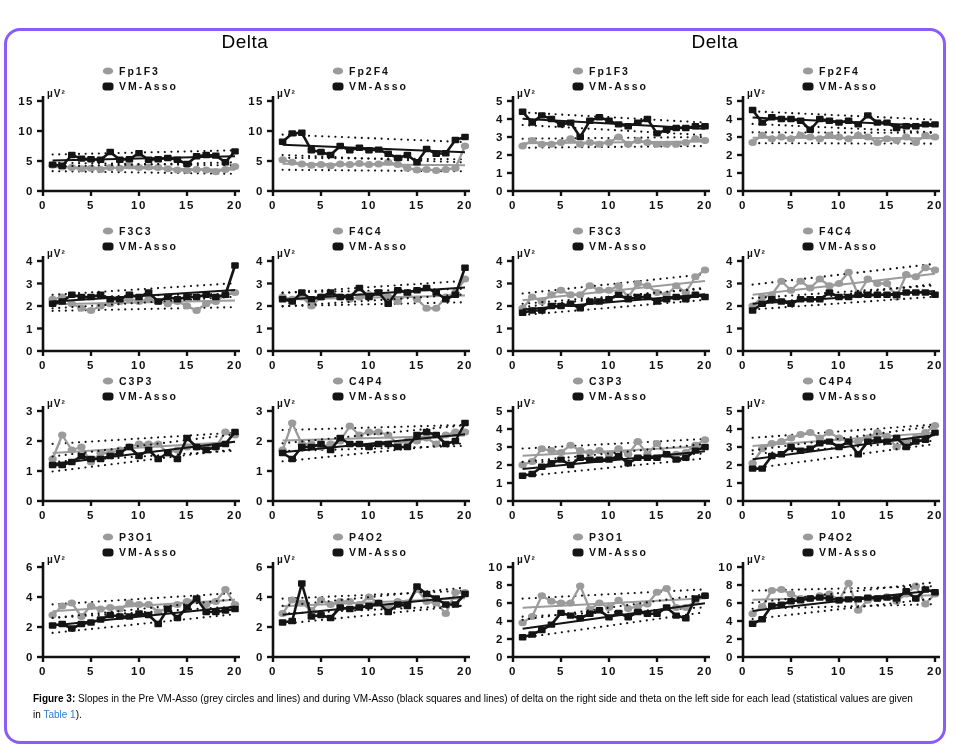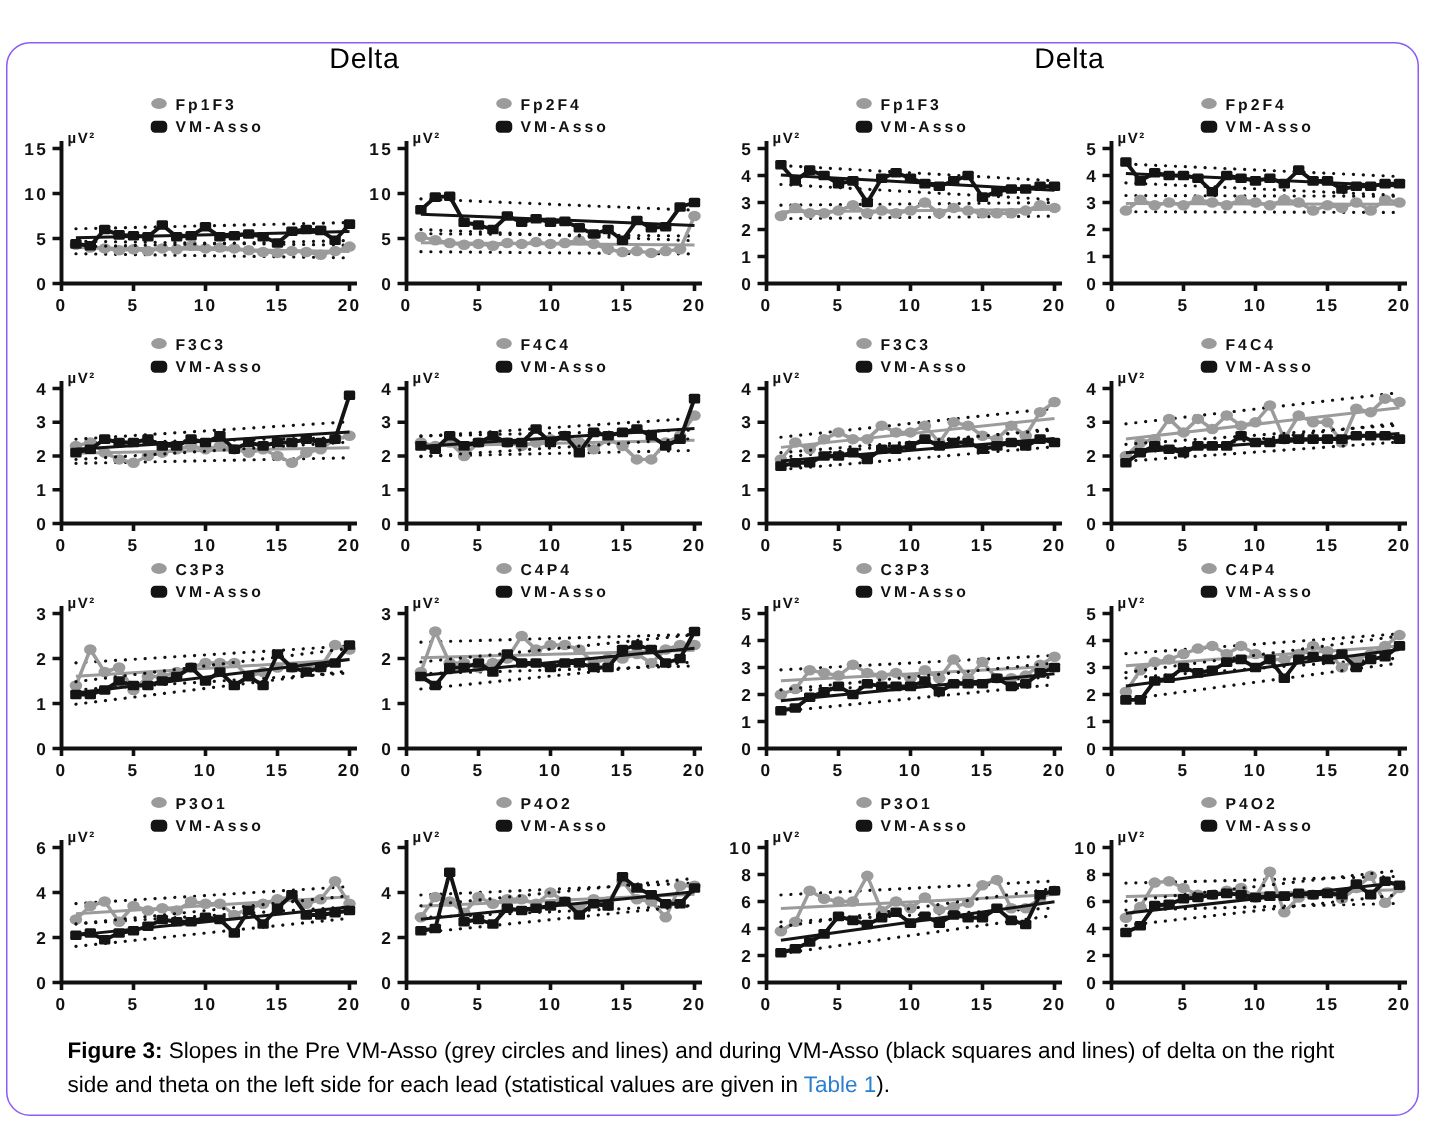--- a/index.html
+++ b/index.html
@@ -1,28 +1,28 @@
 <!DOCTYPE html>
 <html><head>
 <meta charset="utf-8">
 <style>
   html,body{margin:0;padding:0;background:#fff;}
   .page{position:relative;width:954px;height:754px;background:#fff;
         font-family:"Liberation Sans",sans-serif;color:#111;overflow:hidden;}
   .frame{position:absolute;left:4px;top:28px;width:942px;height:716px;
-         border:1px solid #8b5cf6;border-radius:16px;background:#fff;box-sizing:border-box;}
+         border:3px solid #8b5cf6;border-radius:16px;background:#fff;box-sizing:border-box;}
   .col-header{position:absolute;top:0px;width:240px;text-align:center;
               font-size:19px;font-weight:500;color:#000;letter-spacing:0.5px;}
   .col-header.left{left:118px;}
   .col-header.right{left:588px;}
   #grid{position:absolute;left:0;top:0;width:100%;height:100%;}
   .chart{position:absolute;width:234px;height:158px;}
   .chart svg text{font-family:"Liberation Sans",sans-serif;font-weight:bold;fill:#111;}
-  .caption{position:absolute;left:40px;right:30px;top:660px;margin:0;
-           font-size:15px;line-height:1.55;color:#000;}
+  .caption{position:absolute;left:26px;right:30px;top:660px;margin:0;
+           font-size:10px;line-height:1.55;color:#000;}
   .caption b{font-weight:bold;}
   .caption a{text-decoration:none;cursor:pointer;}
 </style>
 </head>
 <body>
 
 <div class="page">
   <div class="frame">
     <div class="col-header left">Delta</div>
     <div class="col-header right">Delta</div>

